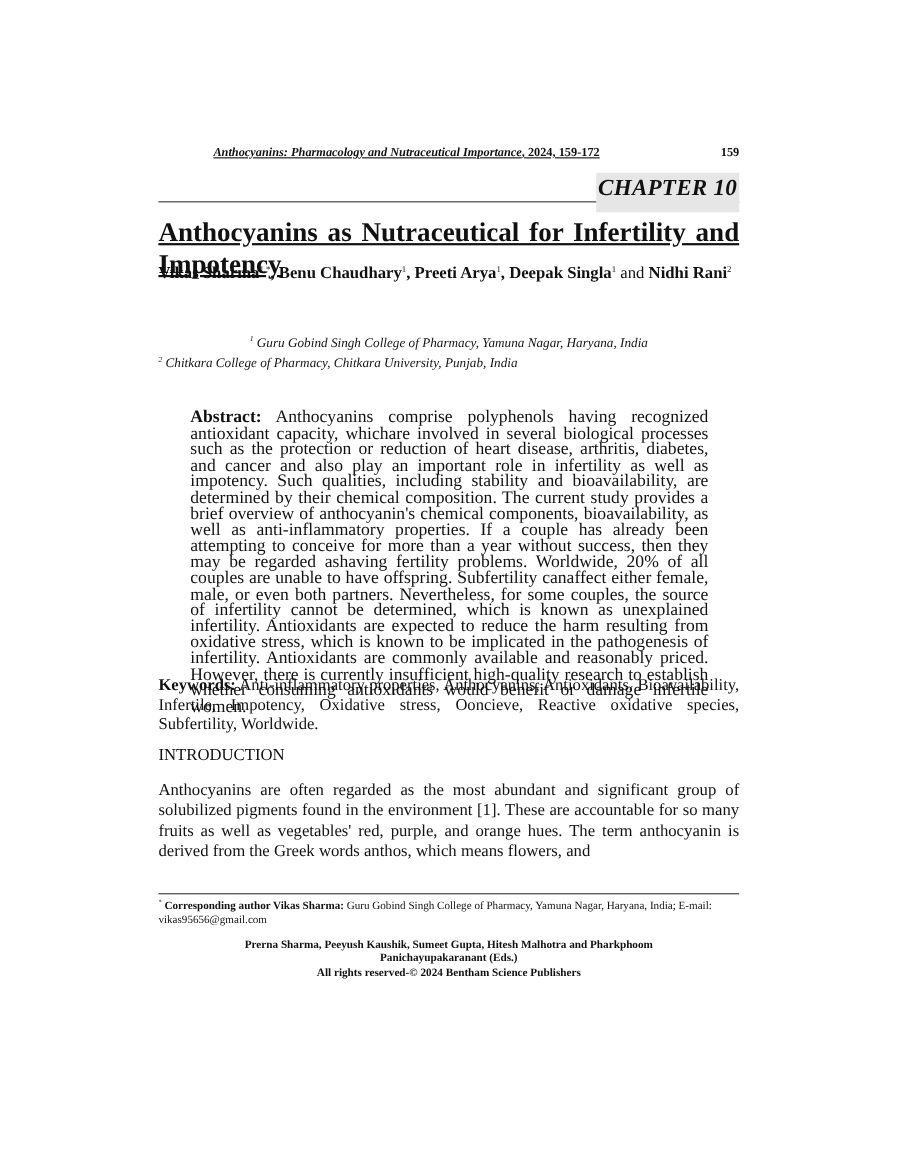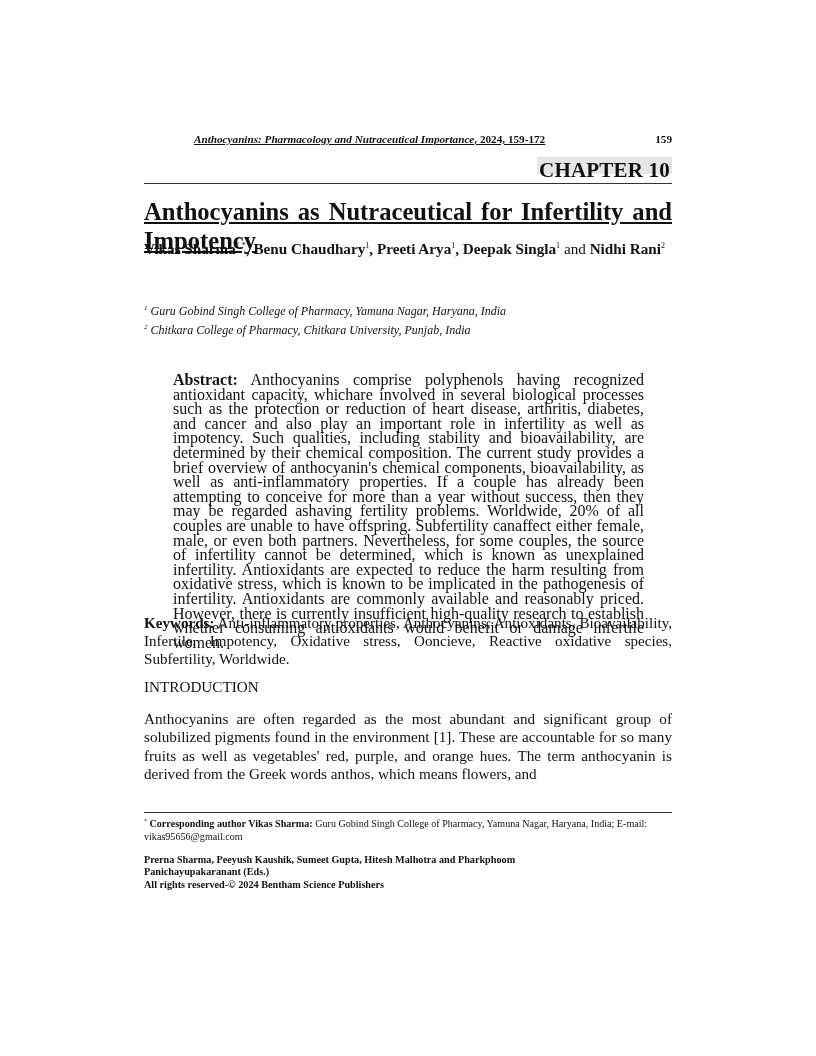--- a/index.html
+++ b/index.html
@@ -6,32 +6,32 @@
   body { width: 816px; height: 1056px; position: relative; overflow: hidden;
          font-family: "Liberation Serif", "DejaVu Serif", serif; color: #111; }
   .page { position: absolute; left: 144px; width: 528px; top: 0; }
 
   .running-head { position: absolute; top: 133px; left: 0; width: 528px; font-size: 11.2px; font-weight: bold; }
   .running-head .rh-text { position: absolute; left: 50px; text-decoration: underline; }
   .running-head .rh-text i { font-style: italic; }
   .running-head .page-num { position: absolute; right: 0; }
 
   .chapter-row { position: absolute; top: 157px; left: 0; width: 528px; height: 26px; border-bottom: 1px solid #333; }
-  .chapter-box { position: absolute; right: 0; top: 0; background: #e6e6e6; padding: 0 2px; height: 17px; line-height: 27px;
-                 font-size: 21px; font-weight: bold; letter-spacing: 0.2px; }
+  .chapter-box { position: absolute; right: 0; top: 0; background: #e6e6e6; padding: 0 2px; height: 36px; line-height: 27px;
+                 font-size: 21px; font-weight: bold; letter-spacing: 0.2px; font-style: italic; }
 
   .title { position: absolute; top: 197px; left: 0; width: 528px; font-size: 24.6px; font-weight: bold; line-height: 29px;
            text-align: justify; text-align-last: left; text-decoration: underline; }
   .authors { position: absolute; top: 240px; left: 0; width: 528px; font-size: 15.2px; line-height: 18px;
              text-align: justify; text-align-last: left; }
   .authors b { font-weight: bold; }
   .authors sup { font-size: 8px; vertical-align: 6px; line-height: 0; }
   .aff { position: absolute; left: 0; width: 528px; font-size: 12px; font-style: italic; }
   .aff sup { font-size: 7px; vertical-align: 5px; font-style: italic; }
-  .aff1 { top: 304px; }
+  .aff1 { top: 304px; text-align: center; }
   .aff2 { top: 323px; }
 
   .abstract { position: absolute; top: 373px; left: 29px; width: 471px; font-size: 16px; line-height: 14.6px;
               text-align: justify; }
   .abstract b { font-weight: bold; }
 
   .keywords { position: absolute; top: 614px; left: 0; width: 528px; font-size: 15.1px; line-height: 18.2px;
               text-align: justify; }
   .keywords b { font-weight: bold; }
 
@@ -39,21 +39,21 @@
 
   .intro { position: absolute; top: 710px; left: 0; width: 528px; font-size: 15.2px; line-height: 18.4px;
            text-align: justify; }
   .intro .last { text-align-last: left; }
 
   .fn-rule { position: absolute; top: 812px; left: 0; width: 528px; border-top: 1px solid #333; }
   .footnote { position: absolute; top: 815px; left: 0; width: 528px; font-size: 10.1px; line-height: 12.6px; }
   .footnote sup { font-size: 6px; vertical-align: 4px; }
   .footnote b { font-weight: bold; }
 
-  .editors { position: absolute; top: 854px; left: 0; width: 528px; font-size: 10.2px;
+  .editors { position: absolute; top: 854px; left: 0; width: 528px; text-align: center; font-size: 10.2px;
              font-weight: bold; line-height: 12.4px; }
 </style>
 </head>
 <body>
 
 <div class="page">
 
   <div class="running-head">
     <span class="rh-text"><i>Anthocyanins: Pharmacology and Nutraceutical Importance</i><span>, 2024, 159-172</span></span>
     <span class="page-num">159</span>

